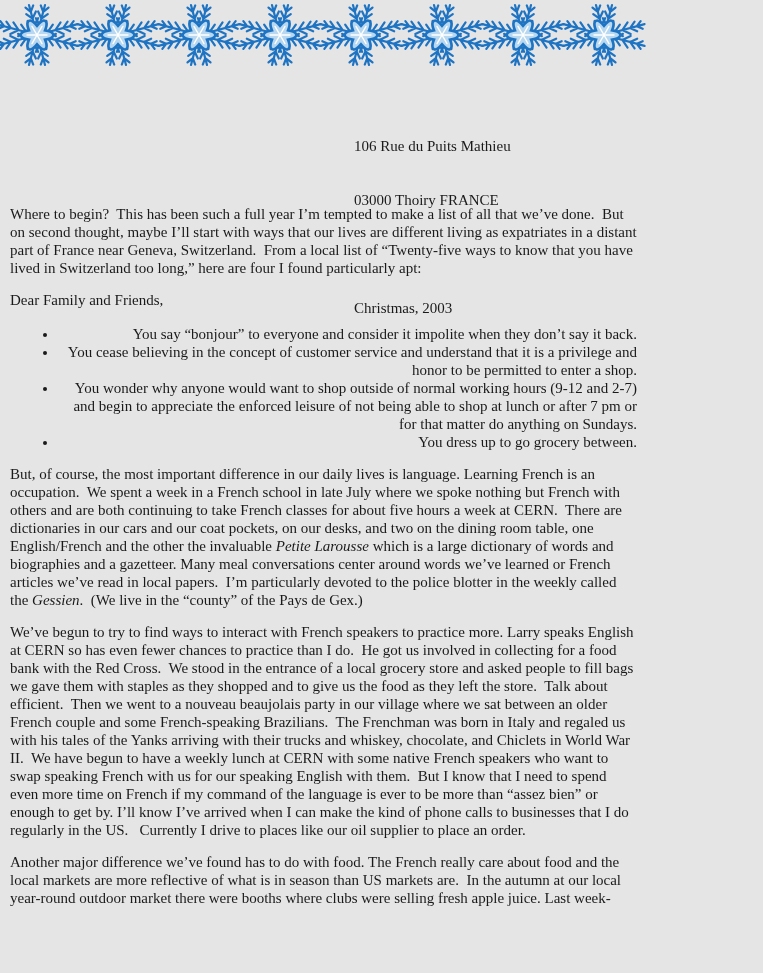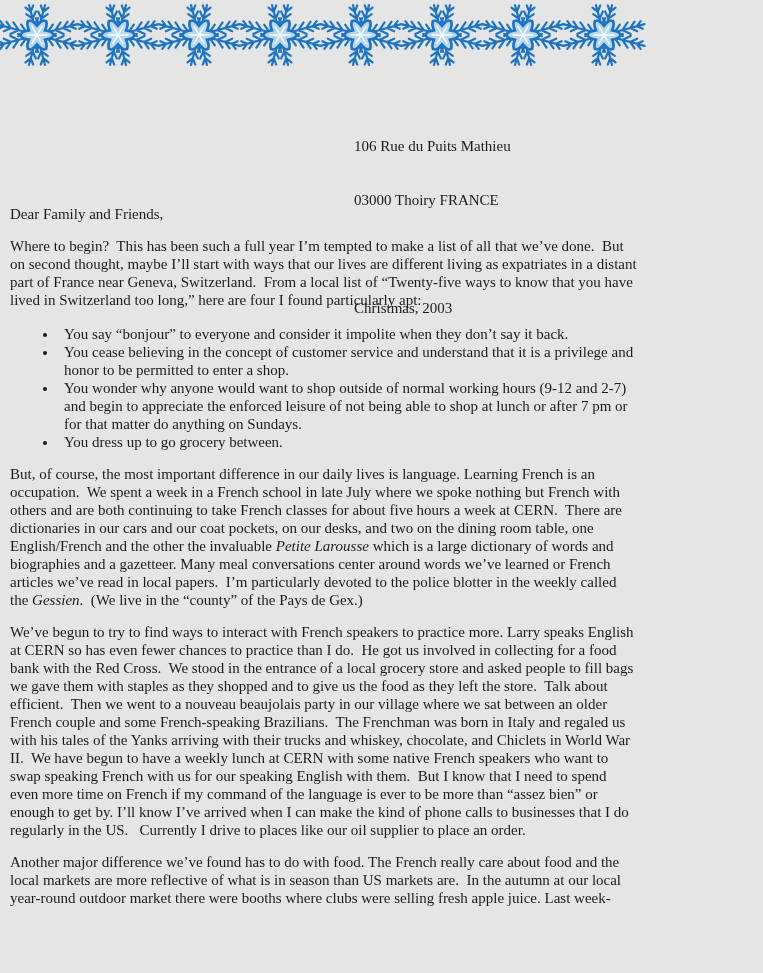--- a/index.html
+++ b/index.html
@@ -41,20 +41,21 @@
     width: 627px;
   }
   .letter-body p {
     margin: 0 0 14px 0;
     white-space: pre-wrap;
   }
   .letter-body ul {
     margin: 16px 0 14px 0;
     padding-left: 48px;
     list-style: disc outside;
+    text-align: right;
   }
   .letter-body li {
     padding-left: 6px;
     white-space: pre-wrap;
   }
   i { font-style: italic; }
 </style>
 </head>
 <body>
 
@@ -105,23 +106,23 @@
   </svg>
 
   <div class="address-block">
     <div>106 Rue du Puits Mathieu</div>
     <div>03000 Thoiry FRANCE</div>
     <div class="blank-line"></div>
     <div>Christmas, 2003</div>
   </div>
 
   <div class="letter-body">
+    <p>Where to begin?  This has been such a full year I’m tempted to make a list of all that we’ve done.  But on second thought, maybe I’ll start with ways that our lives are different living as expatriates in a distant part of France near Geneva, Switzerland.  From a local list of “Twenty-five ways to know that you have lived in Switzerland too long,” here are four I found particularly apt:</p>
+
     <p>Dear Family and Friends,</p>
-
-    <p>Where to begin?  This has been such a full year I’m tempted to make a list of all that we’ve done.  But on second thought, maybe I’ll start with ways that our lives are different living as expatriates in a distant part of France near Geneva, Switzerland.  From a local list of “Twenty-five ways to know that you have lived in Switzerland too long,” here are four I found particularly apt:</p>
 
     <ul>
       <li>You say “bonjour” to everyone and consider it impolite when they don’t say it back.</li>
       <li>You cease believing in the concept of customer service and understand that it is a privilege and honor to be permitted to enter a shop.</li>
       <li>You wonder why anyone would want to shop outside of normal working hours (9-12 and 2-7) and begin to appreciate the enforced leisure of not being able to shop at lunch or after 7 pm or for that matter do anything on Sundays.</li>
       <li>You dress up to go grocery between.</li>
     </ul>
 
     <p>But, of course, the most important difference in our daily lives is language. Learning French is an occupation.  We spent a week in a French school in late July where we spoke nothing but French with others and are both continuing to take French classes for about five hours a week at CERN.  There are dictionaries in our cars and our coat pockets, on our desks, and two on the dining room table, one English/French and the other the invaluable <i>Petite Larousse</i> which is a large dictionary of words and biographies and a gazetteer. Many meal conversations center around words we’ve learned or French articles we’ve read in local papers.  I’m particularly devoted to the police blotter in the weekly called the <i>Gessien</i>.  (We live in the “county” of the Pays de Gex.)</p>
     <p>We’ve begun to try to find ways to interact with French speakers to practice more. Larry speaks English at CERN so has even fewer chances to practice than I do.  He got us involved in collecting for a food bank with the Red Cross.  We stood in the entrance of a local grocery store and asked people to fill bags we gave them with staples as they shopped and to give us the food as they left the store.  Talk about efficient.  Then we went to a nouveau beaujolais party in our village where we sat between an older French couple and some French-speaking Brazilians.  The Frenchman was born in Italy and regaled us with his tales of the Yanks arriving with their trucks and whiskey, chocolate, and Chiclets in World War II.  We have begun to have a weekly lunch at CERN with some native French speakers who want to swap speaking French with us for our speaking English with them.  But I know that I need to spend even more time on French if my command of the language is ever to be more than “assez bien” or enough to get by. I’ll know I’ve arrived when I can make the kind of phone calls to businesses that I do regularly in the US.   Currently I drive to places like our oil supplier to place an order.</p>

